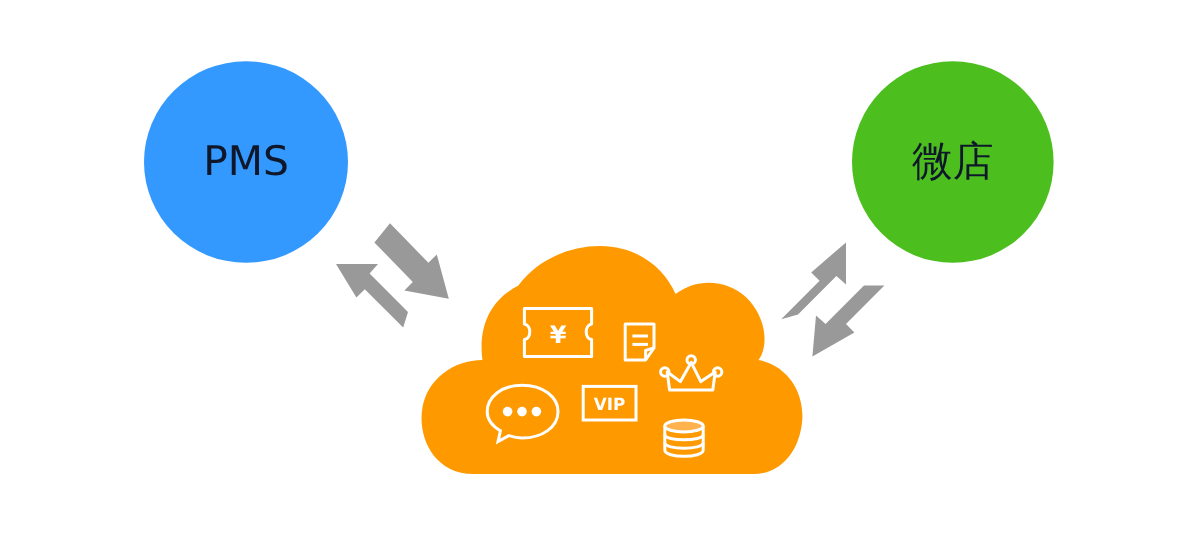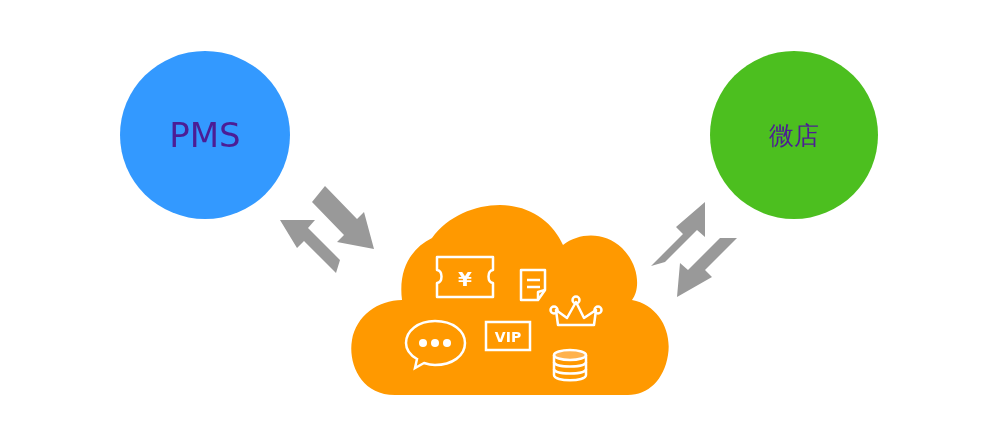--- a/index.html
+++ b/index.html
@@ -1,21 +1,21 @@
 <!DOCTYPE html>
 <html><head>
 <meta charset="utf-8">
 <style>
   html, body { margin: 0; padding: 0; background: #ffffff; }
   body { width: 1000px; height: 447px; position: relative; overflow: hidden;
          font-family: "DejaVu Sans", "Liberation Sans", sans-serif; }
   .node { position: absolute; border-radius: 50%; display: flex; align-items: center;
-          justify-content: center; color: #4c1d95; font-size: 34px; }
+          justify-content: center; color: #0f172a; font-size: 34px; }
   #pms { left: 120px; top: 51px; width: 170px; height: 168px; }
-  #shop { left: 710px; top: 51px; width: 168px; height: 168px; font-size: 25px; }
+  #shop { left: 710px; top: 51px; width: 168px; height: 168px; font-size: 34px; }
   svg.stage { position: absolute; left: 0; top: 0; }
 </style>
 </head>
 <body>
 
 <svg class="stage" width="1000" height="447" viewBox="0 0 1000 447">
 
   <path fill="#ff9900" d="M395,395 C360,395 348,362 352,340 C356,316 378,300 402,300
        C398,268 412,248 432,238 C448,216 475,205 500,205
        C530,205 553,222 563,245 C580,232 605,232 622,248

